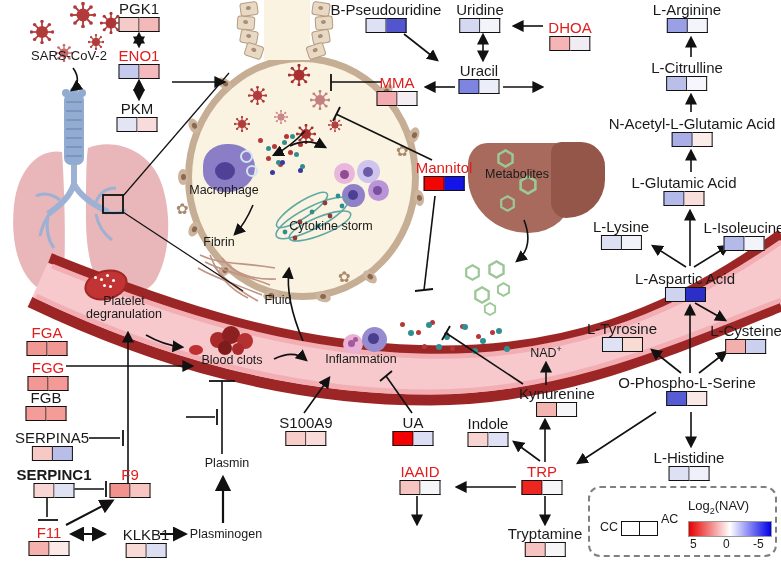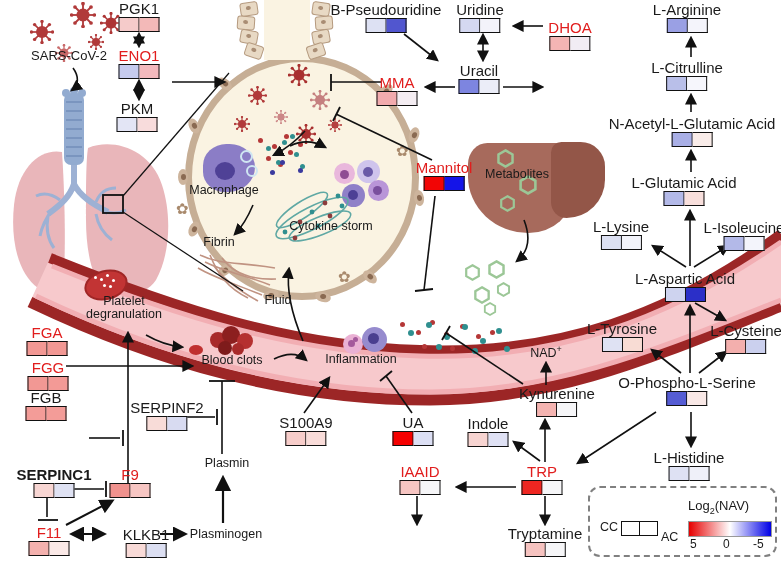--- a/index.html
+++ b/index.html
@@ -475,25 +475,25 @@
         <span class="hc" style="background-color: rgb(243, 154, 150);"></span>
       </div>
     </div>
 <div class="node" style="left:46px;top:391px">
       <div class="nl" style="color: rgb(26, 26, 26);">FGB</div>
       <div class="hb">
         <span class="hc" style="background-color: rgb(243, 156, 152);"></span>
         <span class="hc" style="background-color: rgb(243, 156, 152);"></span>
       </div>
     </div>
-<div class="node" style="left:167px;top:401px">
-      <div class="nl" style="color: rgb(26, 26, 26);">SERPINF2</div>
-      <div class="hb">
-        <span class="hc" style="background-color: rgb(248, 220, 216);"></span>
-        <span class="hc" style="background-color: rgb(216, 219, 241);"></span>
+<div class="node" style="left:52px;top:431px">
+      <div class="nl" style="color: rgb(26, 26, 26);">SERPINA5</div>
+      <div class="hb">
+        <span class="hc" style="background-color: rgb(246, 201, 198);"></span>
+        <span class="hc" style="background-color: rgb(185, 190, 233);"></span>
       </div>
     </div>
 <div class="node" style="left:54px;top:468px">
       <div class="nl" style="color: rgb(26, 26, 26); font-weight: bold;">SERPINC1</div>
       <div class="hb">
         <span class="hc" style="background-color: rgb(248, 214, 211);"></span>
         <span class="hc" style="background-color: rgb(223, 226, 243);"></span>
       </div>
     </div>
 <div class="node" style="left:130px;top:468px">
@@ -566,21 +566,21 @@
         <span class="hc" style="background-color: rgb(246, 246, 248);"></span>
       </div>
     </div>
 
 <div id="legend">
   <span style="position:absolute;left:10px;top:32px;font-size:12.5px">CC</span>
   <div style="position:absolute;left:31px;top:33px;display:flex">
     <span class="lc"></span>
     <span class="lc"></span>
   </div>
-  <span style="position:absolute;left:71px;top:42px;font-size:12.5px">AC</span>
+  <span style="position:absolute;left:71px;top:24px;font-size:12.5px">AC</span>
   <span style="position:absolute;left:98px;top:10px;font-size:13px"><span>Log</span><sub>2</sub><span>(NAV)</span></span>
   <div id="grad" style="background:linear-gradient(90deg,#e60000,#ffffff 50%,#0000e6)"></div>
   <span style="position:absolute;left:100px;top:49px;font-size:12px">5</span>
   <span style="position:absolute;left:133px;top:49px;font-size:12px">0</span>
   <span style="position:absolute;left:163px;top:49px;font-size:12px">-5</span>
 </div>
 
 </div>
 
 </body></html>

